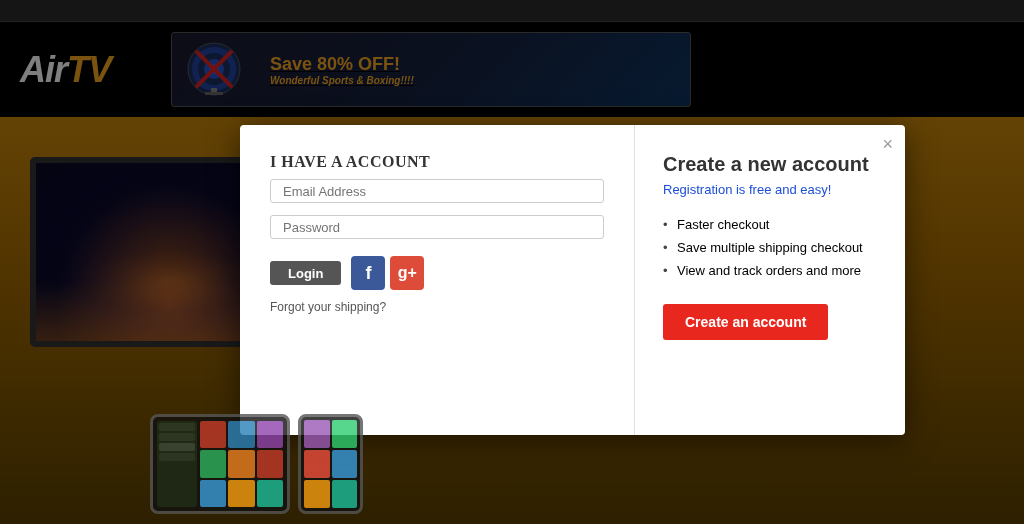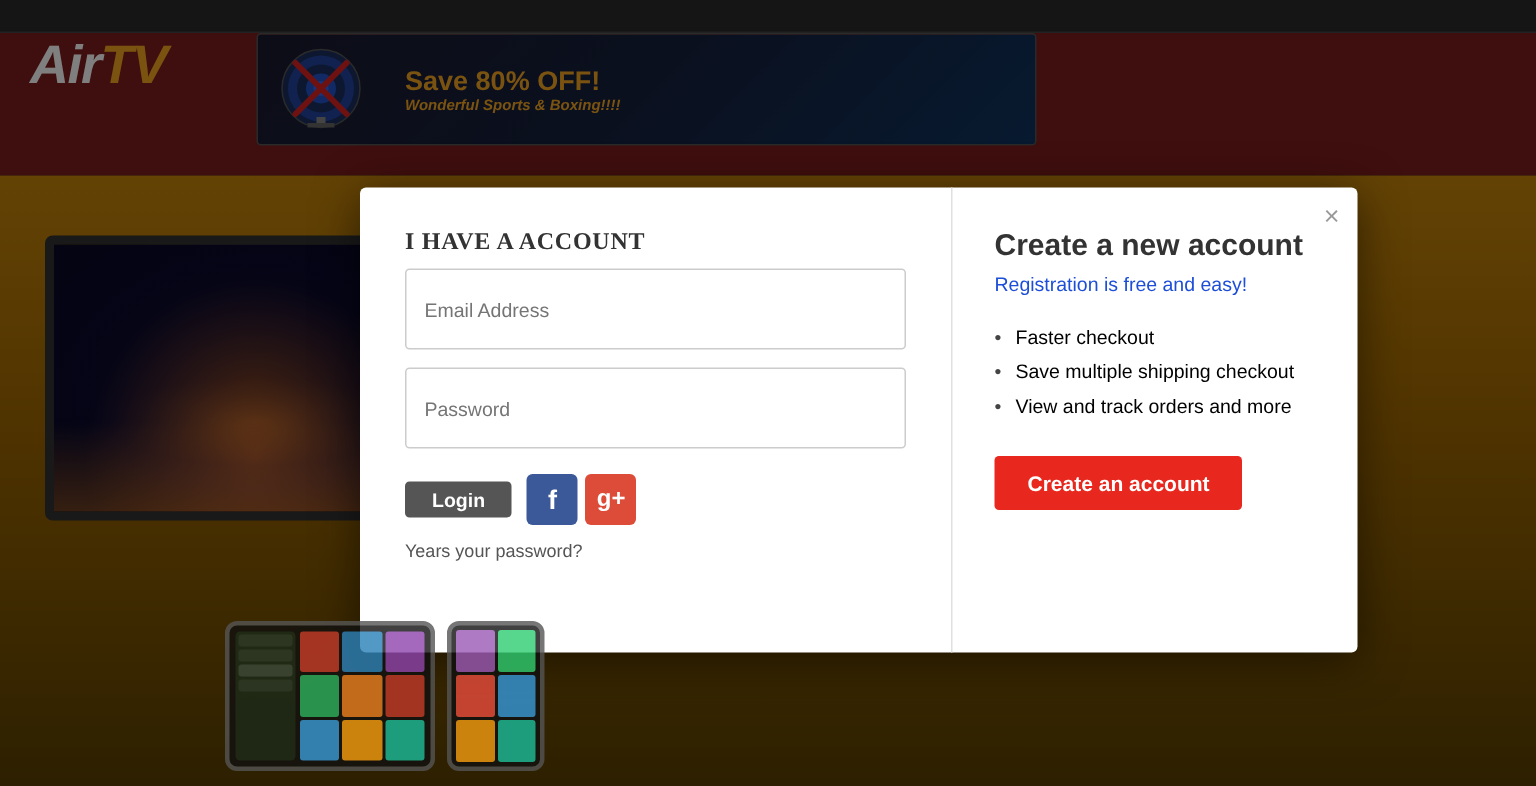--- a/index.html
+++ b/index.html
@@ -29,25 +29,26 @@
       border-bottom: 1px solid #444;
     }
 
     
     .header {
       position: absolute;
       top: 22px;
       left: 0;
       right: 0;
       height: 95px;
-      background: #7f1d1d;
-      display: flex;
-      align-items: flex-start;
+      background: #000000;
+      display: flex;
+      align-items: center;
       padding: 0 20px;
       gap: 20px;
+      text-decoration: underline;
     }
 
     .logo-area {
       display: flex;
       align-items: center;
     }
 
     .logo-text {
       font-size: 36px;
       font-weight: bold;
@@ -189,21 +190,21 @@
       font-size: 16px;
       font-weight: bold;
       color: #333;
       margin-bottom: 8px;
       letter-spacing: 0.5px;
       font-family: Liberation Serif, serif;
     }
 
     .login-input {
       width: 100%;
-      height: 54px;
+      height: 24px;
       border: 1px solid #ccc;
       border-radius: 3px;
       padding: 0 12px;
       font-size: 13px;
       color: #333;
       margin-bottom: 12px;
       outline: none;
     }
 
     .login-actions {
@@ -376,21 +377,21 @@
     <div class="login-title">I HAVE A ACCOUNT</div>
     <input class="login-input" type="email" placeholder="Email Address" style="">
     <input class="login-input" type="password" placeholder="Password" style="">
     <div class="login-actions">
       <button class="login-btn">Login</button>
       <div class="social-icons">
         <a class="social-fb" title="Facebook Login">f</a>
         <div class="social-g" title="Google Login">g+</div>
       </div>
     </div>
-    <a class="forgot-link">Years your password?</a>
+    <a class="forgot-link">Forgot your shipping?</a>
   </div>
 
   <div class="modal-right">
     <div class="create-title">Create a new account</div>
     <div class="create-subtitle">Registration is free and easy!</div>
     <ul class="benefits-list">
       <li>Faster checkout</li>
       <li>Save multiple shipping checkout</li>
       <li>View and track orders and more</li>
     </ul>

